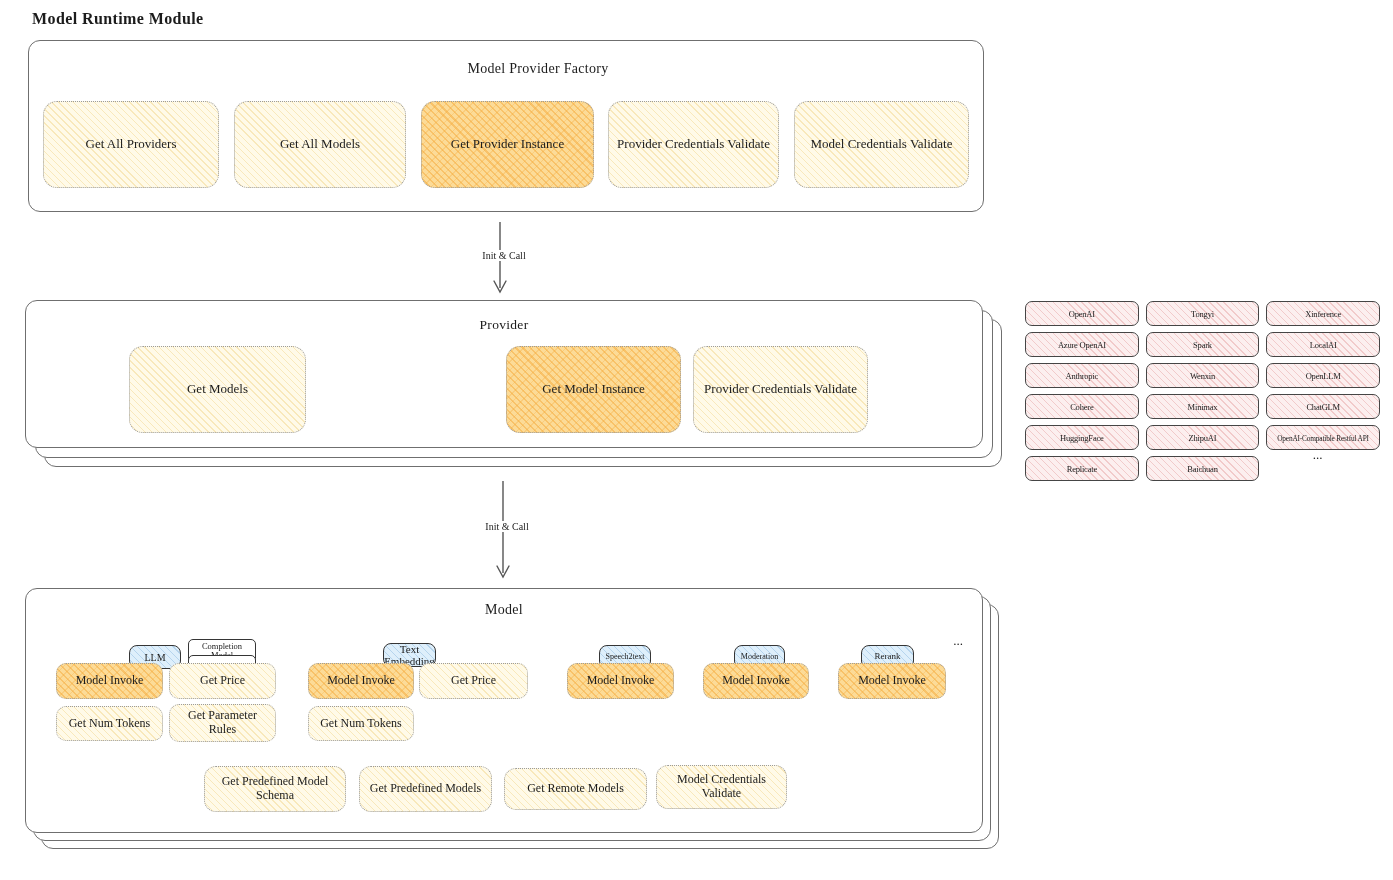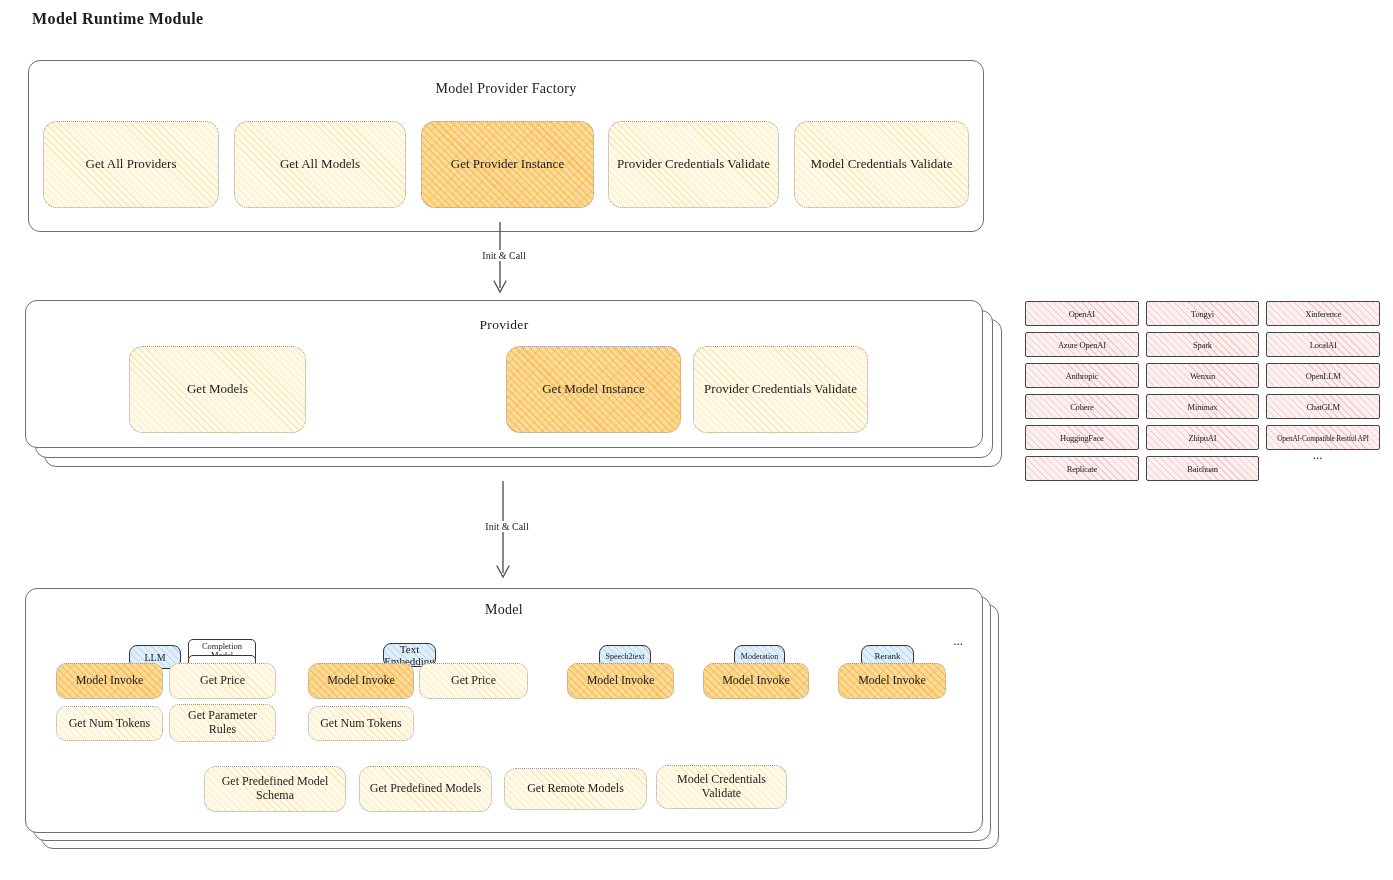--- a/index.html
+++ b/index.html
@@ -24,21 +24,21 @@
   .hatch-orange{background-color:var(--orange,#fcdb97);
     background-image:repeating-linear-gradient(45deg,rgba(244,170,60,.5) 0 1.5px,transparent 1.5px 5px),
                      repeating-linear-gradient(135deg,rgba(244,170,60,.3) 0 1px,transparent 1px 6px);}
   .hatch-pink{background-color:var(--pink,#fcefef);
     background-image:repeating-linear-gradient(45deg,rgba(226,148,148,.4) 0 1px,transparent 1px 5px);}
   .hatch-blue{background-color:var(--blue,#deeffb);
     background-image:repeating-linear-gradient(45deg,rgba(122,172,216,.4) 0 1px,transparent 1px 5px);}
 
   .chips-grid{left:1025px;top:301px;width:355px;display:grid;
               grid-template-columns:repeat(3,1fr);column-gap:7px;row-gap:6px;}
-  .chip{height:23px;border:1px solid #454545;border-radius:2px;display:flex;
+  .chip{height:23px;border:1px solid #454545;border-radius:7px;display:flex;
         align-items:center;justify-content:center;font-size:8.5px;letter-spacing:-.2px;overflow:hidden;}
   .chip .fit{display:inline-block;white-space:nowrap;transform-origin:center;}
   .more-label{font-size:13px;text-align:center;}
 
   .tab{border:1.1px solid #353535;display:flex;align-items:center;justify-content:center;
        text-align:center;font-size:9px;line-height:1.1;padding:11px 2px;margin-top:16px;}
   .tab.blue{border-radius:8px;}
   .tab.white{background:#fff;border-radius:5px;font-size:8.5px;}
   .tab.tiny{font-size:11px;}
 
@@ -46,21 +46,21 @@
                text-align:center;}
   svg.arrow{position:absolute;overflow:visible;}
 </style>
 </head>
 <body>
 
 <div class="canvas">
 
   <div class="abs page-title">Model Runtime Module</div>
 
-  <div class="abs box" style="left:28px;top:60px;width:956px;height:172px;">
+  <div class="abs box" style="left:28px;top:40px;width:956px;height:172px;padding-left:32px;">
     <div class="abs box-title" style="top:20px;">Model Provider Factory</div>
     <div class="abs btn hatch-cream" style="left:14px;top:60px;width:176px;height:87px;">Get All Providers</div>
     <div class="abs btn hatch-cream" style="left:205px;top:60px;width:172px;height:87px;">Get All Models</div>
     <div class="abs btn hatch-orange" style="left:392px;top:60px;width:173px;height:87px;">Get Provider Instance</div>
     <div class="abs btn hatch-cream" style="left:579px;top:60px;width:171px;height:87px;">Provider Credentials Validate</div>
     <div class="abs btn hatch-cream" style="left:765px;top:60px;width:175px;height:87px;">Model Credentials Validate</div>
   </div>
 
   <svg class="arrow" style="left:483px;top:222px;" width="34" height="72">
     <line x1="17" y1="0" x2="17" y2="66" stroke="#555" stroke-width="1.4"></line>

